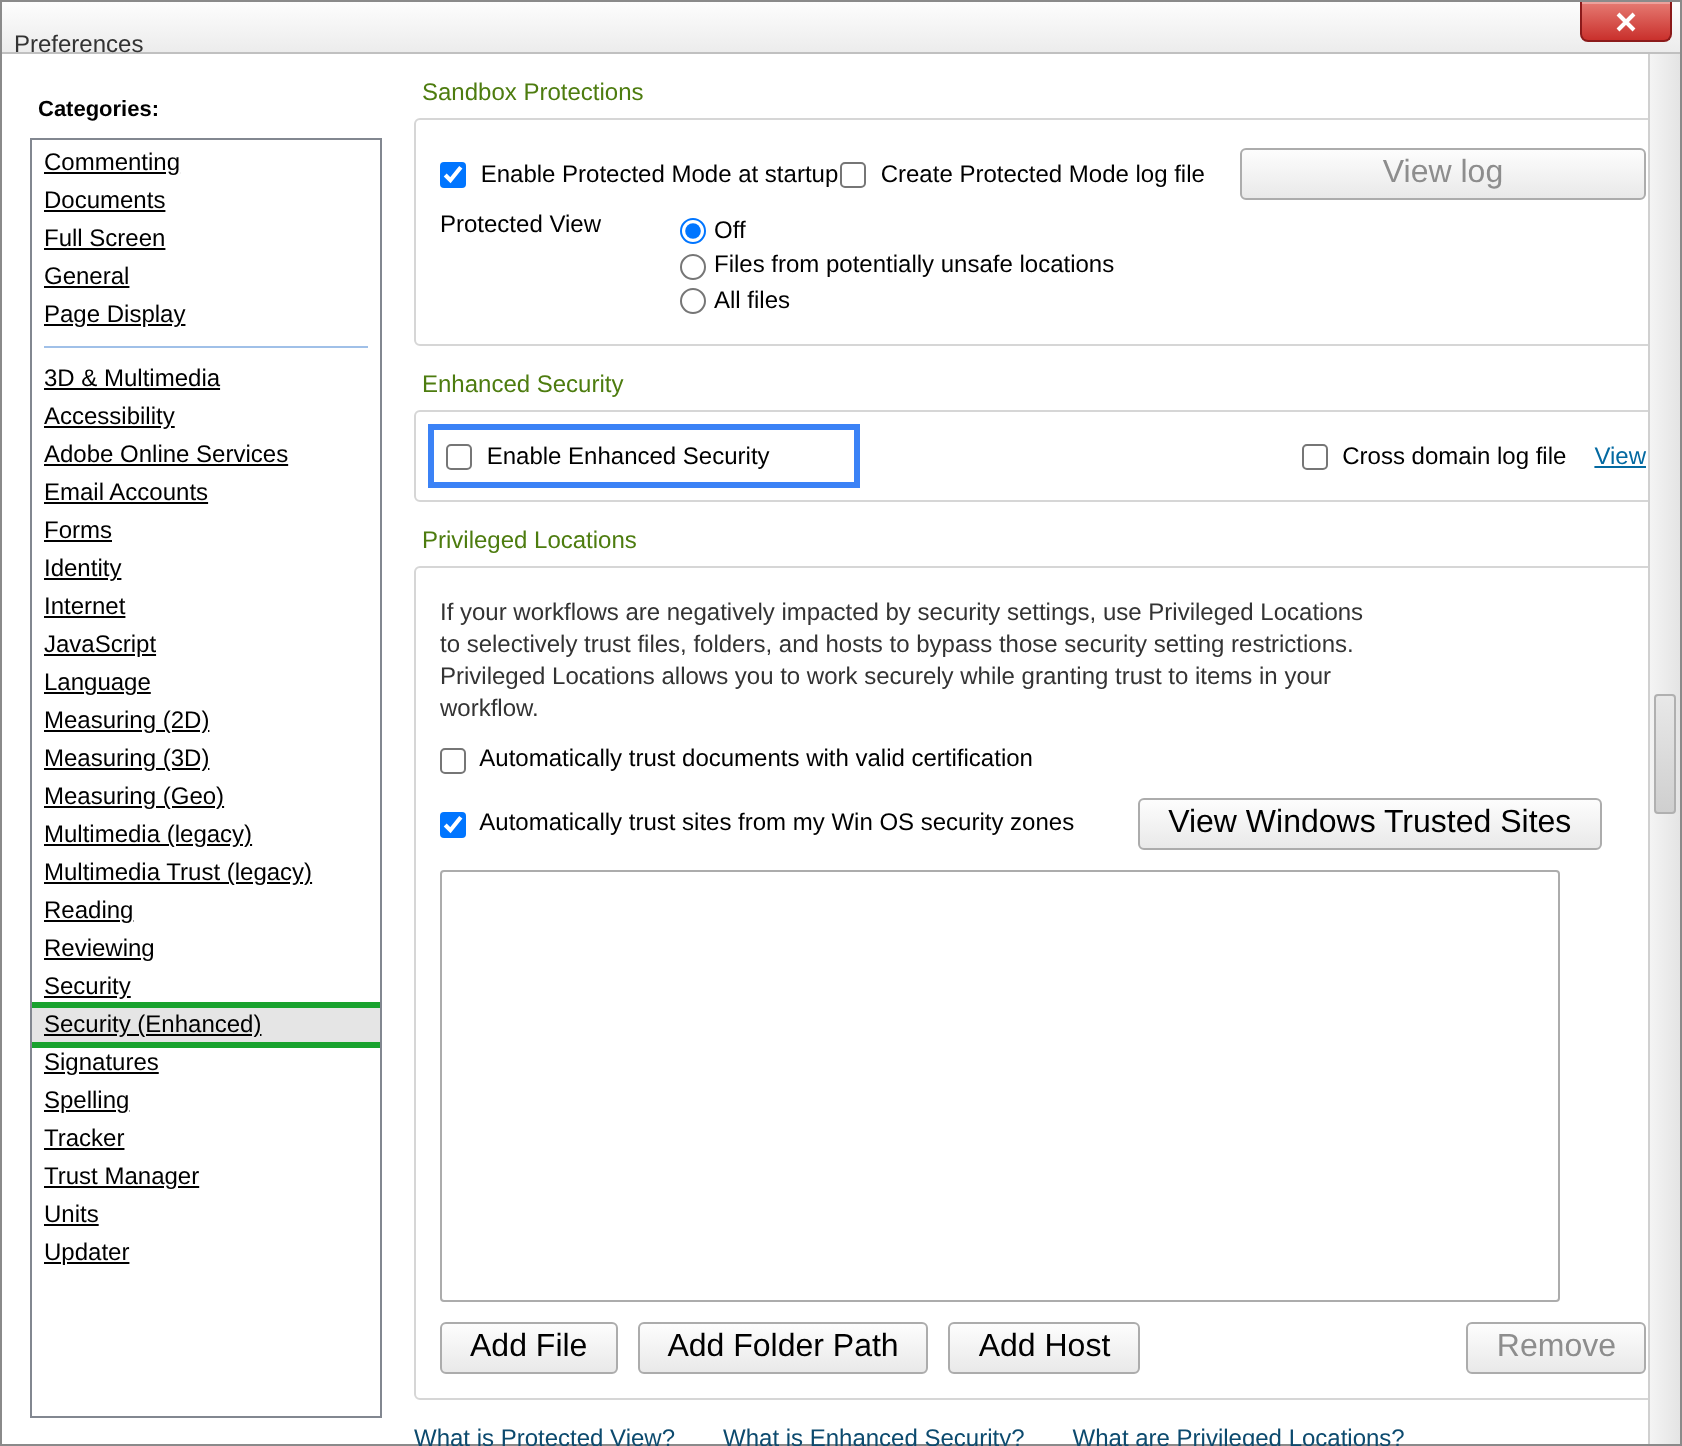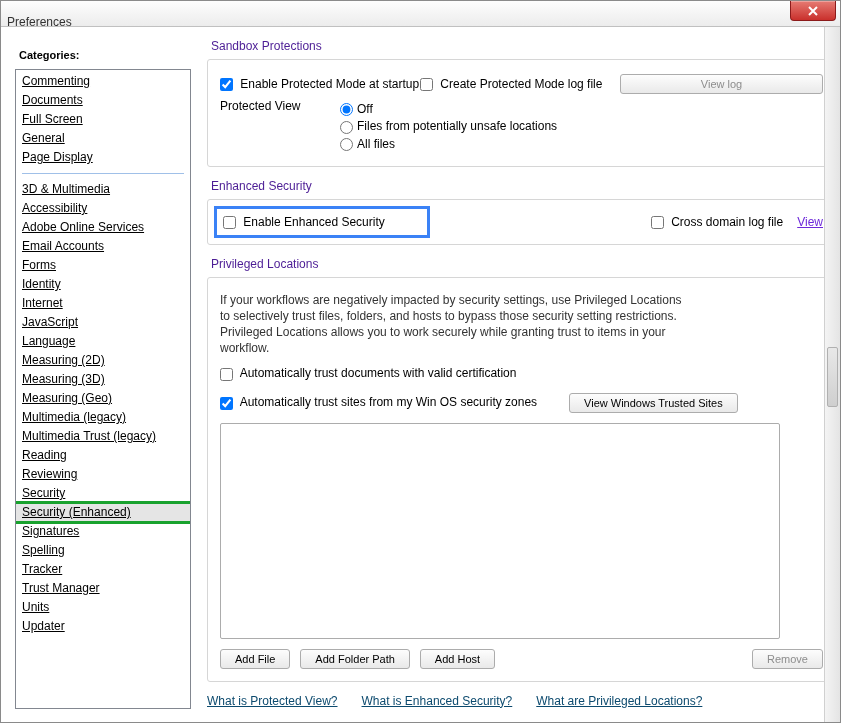--- a/index.html
+++ b/index.html
@@ -119,42 +119,42 @@
     background: #fff;
     padding: 0 4px;
     color: #333;
     font-size: 12px;
   }
   .group-title.plain {
     position: static;
     background: transparent;
     display: block;
     margin-bottom: 6px;
-    color: #4c1d95;
+    color: #4d7c0f;
   }
   .row { display: flex; align-items: center; gap: 6px; margin: 4px 0;}
   label { font-size: 12px; }
   input[type=checkbox], input[type=radio] {
     margin: 0 4px 0 0;
     vertical-align: middle;
   }
   .btn {
     font-family: inherit;
-    font-size: 11px;
+    font-size: 16px;
     padding: 3px 14px;
     border: 1px solid #acacac;
     border-radius: 3px;
     background: linear-gradient(#fdfdfd,#e9e9e9);
     min-width: 70px;
   }
   .btn:disabled {
     color: #8d8d8d;
   }
   .link { color: #0c4a6e; text-decoration: underline; cursor: pointer; }
-  .link.muted { color: #6d28d9; text-decoration: underline;}
+  .link.muted { color: #0369a1; text-decoration: underline;}
   .radio-col { margin-left: 0; }
   .radio-col .row { margin: 3px 0; }
   .priv-text { color: #333; line-height: 16px; max-width: 470px; margin-bottom: 10px;}
   .listbox {
     width: 560px;
     height: 216px;
     border: 1px solid #acacac;
     border-radius: 2px;
     background: #fff;
     margin-top: 10px;

